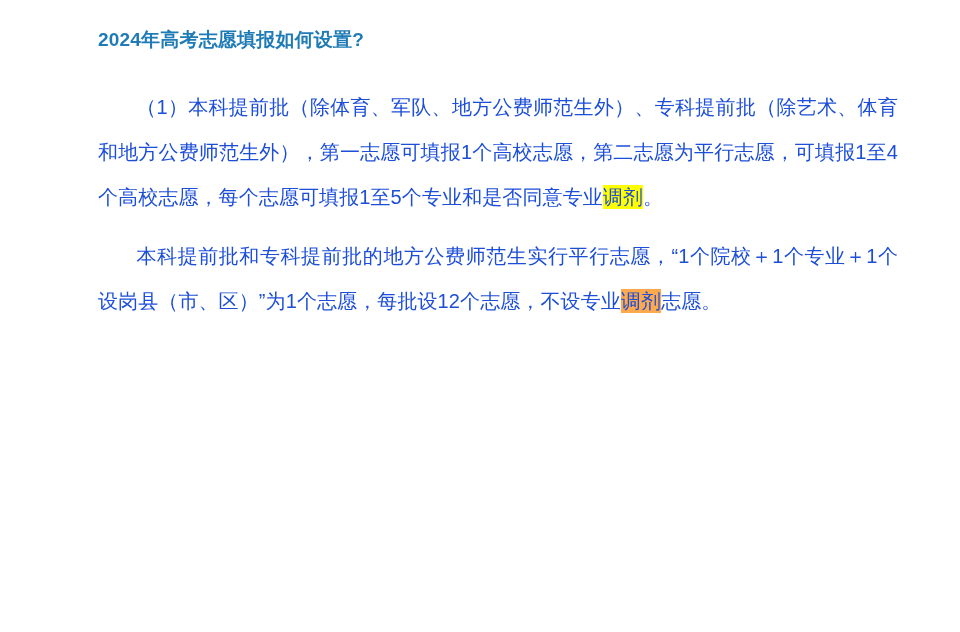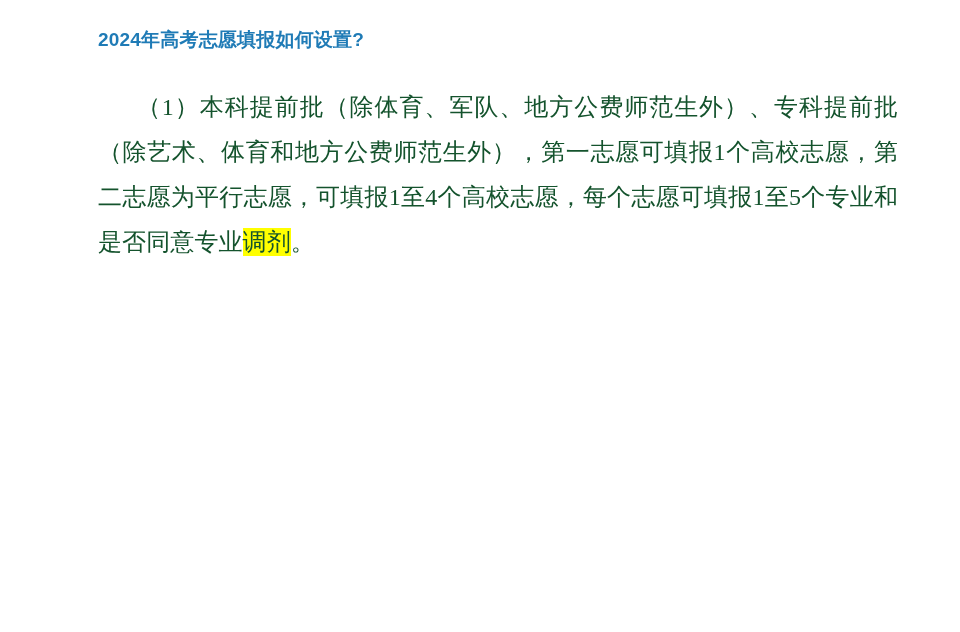--- a/index.html
+++ b/index.html
@@ -23,28 +23,27 @@
   }
   .doc-title {
     color: #1f7bb6;
     font-size: 19px;
     font-weight: bold;
     letter-spacing: 0.2px;
     margin: 0 0 30px 0;
     line-height: 1.5;
   }
   p.para {
-    font-size: 24px;
+    font-size: 20px;
     line-height: 45px;
     margin: 0 0 14px 0;
     text-align: justify;
     text-justify: inter-ideograph;
     letter-spacing: 0.1px;
-    color: #14532d;
-    font-family: Liberation Serif, serif;
+    color: #1d4ed8;
   }
   p.para:last-child {
     margin-bottom: 0;
   }
   .indent {
     display: inline-block;
     width: 38px;
   }
   .hl-yellow {
     background: #ffff00;
@@ -57,15 +56,16 @@
 </style>
 </head>
 <body>
 
 <div class="page">
 
   <h1 class="doc-title">2024年高考志愿填报如何设置?</h1>
 
   <div id="body-content">
       <p class="para"><span class="indent"></span><span>（1）本科提前批（除体育、军队、地方公费师范生外）、专科提前批（除艺术、体育和地方公费师范生外），第一志愿可填报1个高校志愿，第二志愿为平行志愿，可填报1至4个高校志愿，每个志愿可填报1至5个专业和是否同意专业</span><span class="hl-yellow">调剂</span><span>。</span></p>
+      <p class="para"><span class="indent"></span><span>本科提前批和专科提前批的地方公费师范生实行平行志愿，“1个院校＋1个专业＋1个设岗县（市、区）”为1个志愿，每批设12个志愿，不设专业</span><span class="hl-orange">调剂</span><span>志愿。</span></p>
     </div>
 
 </div>
 
 </body></html>

